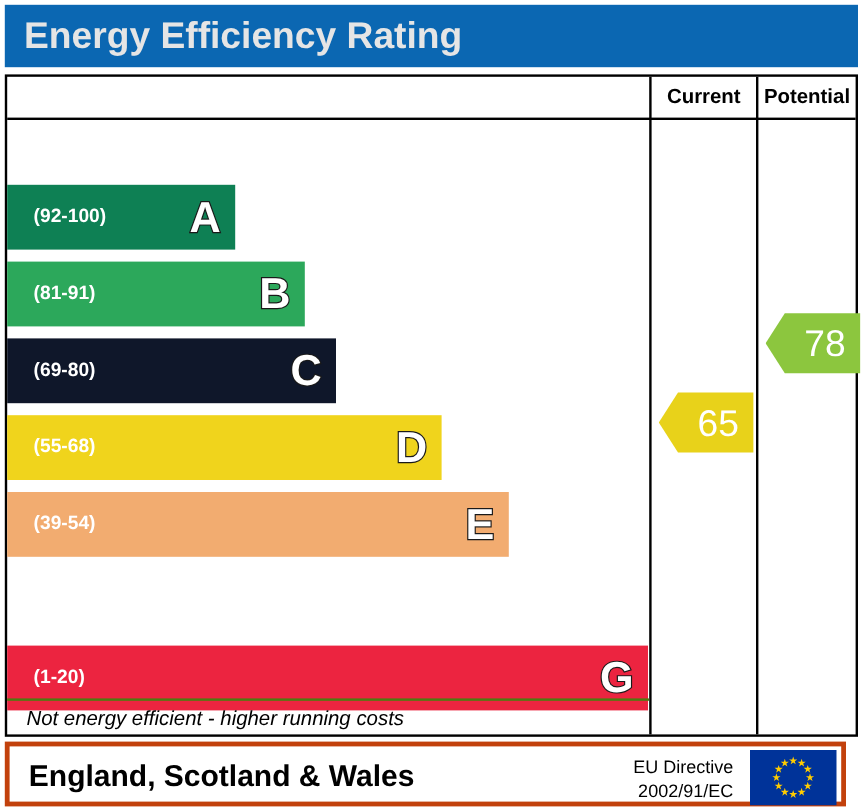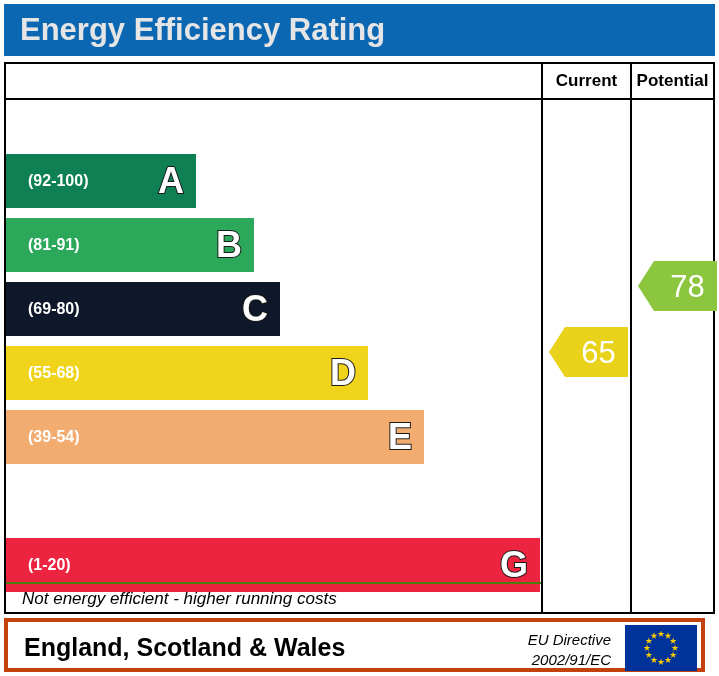--- a/index.html
+++ b/index.html
@@ -207,21 +207,20 @@
   }
   .footer-directive {
     position: absolute;
     right: 90px;
     top: 8px;
     font-size: 15px;
     color: #000000;
     text-align: right;
     line-height: 1.35;
     white-space: nowrap;
-    font-style: italic;
   }
   .eu-flag {
     position: absolute;
     right: 4px;
     top: 3px;
     width: 72px;
     height: 46px;
     background: #003399;
   }
   .eu-flag svg { display: block; }

